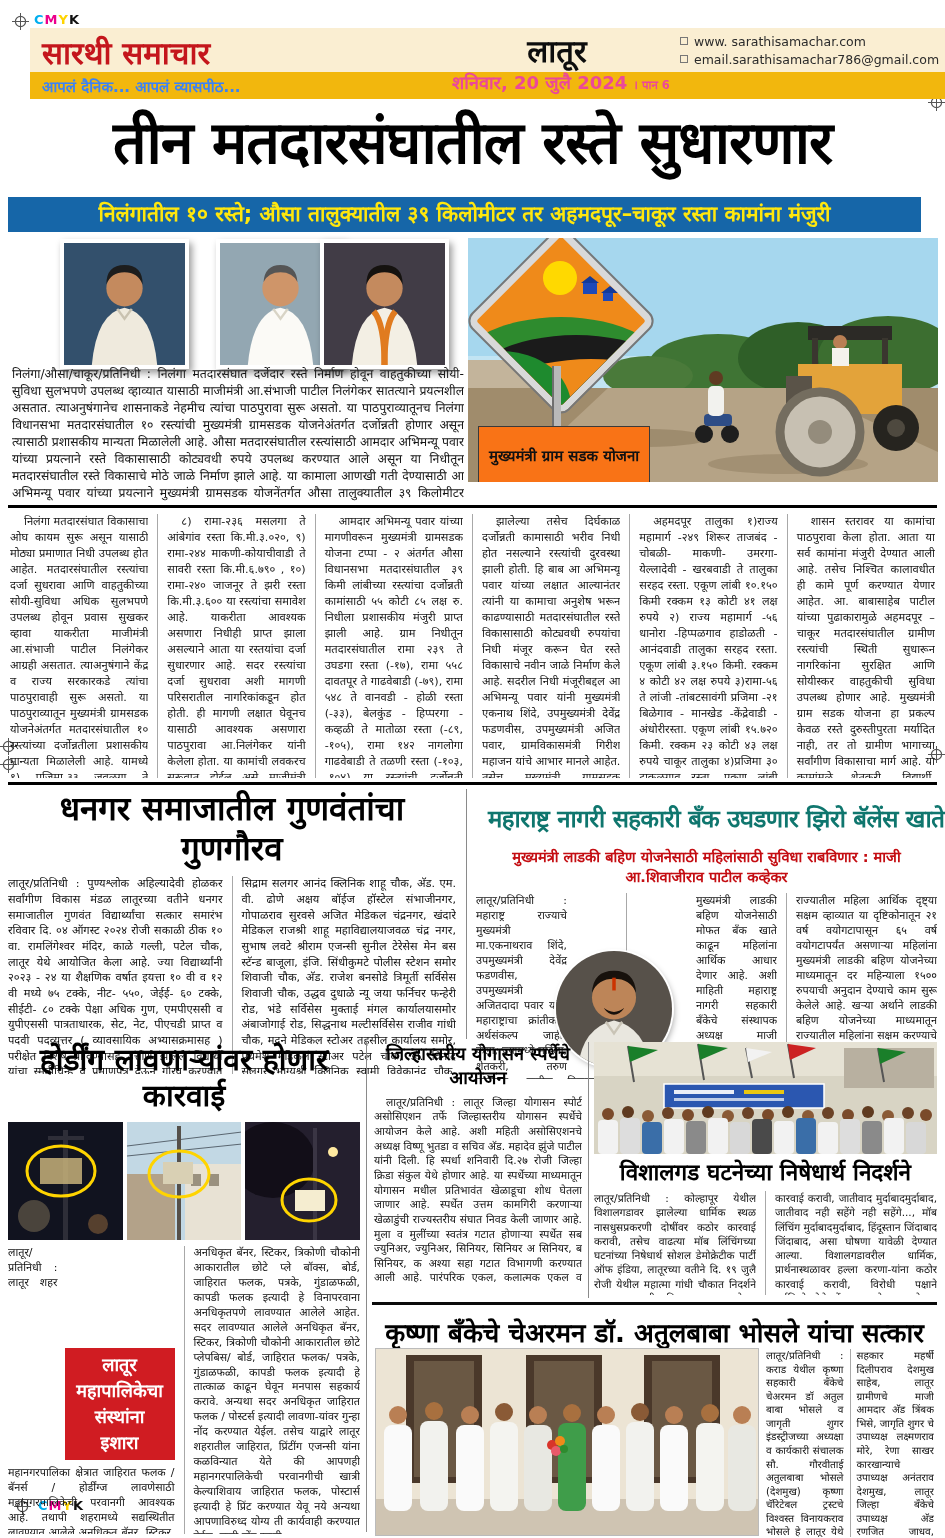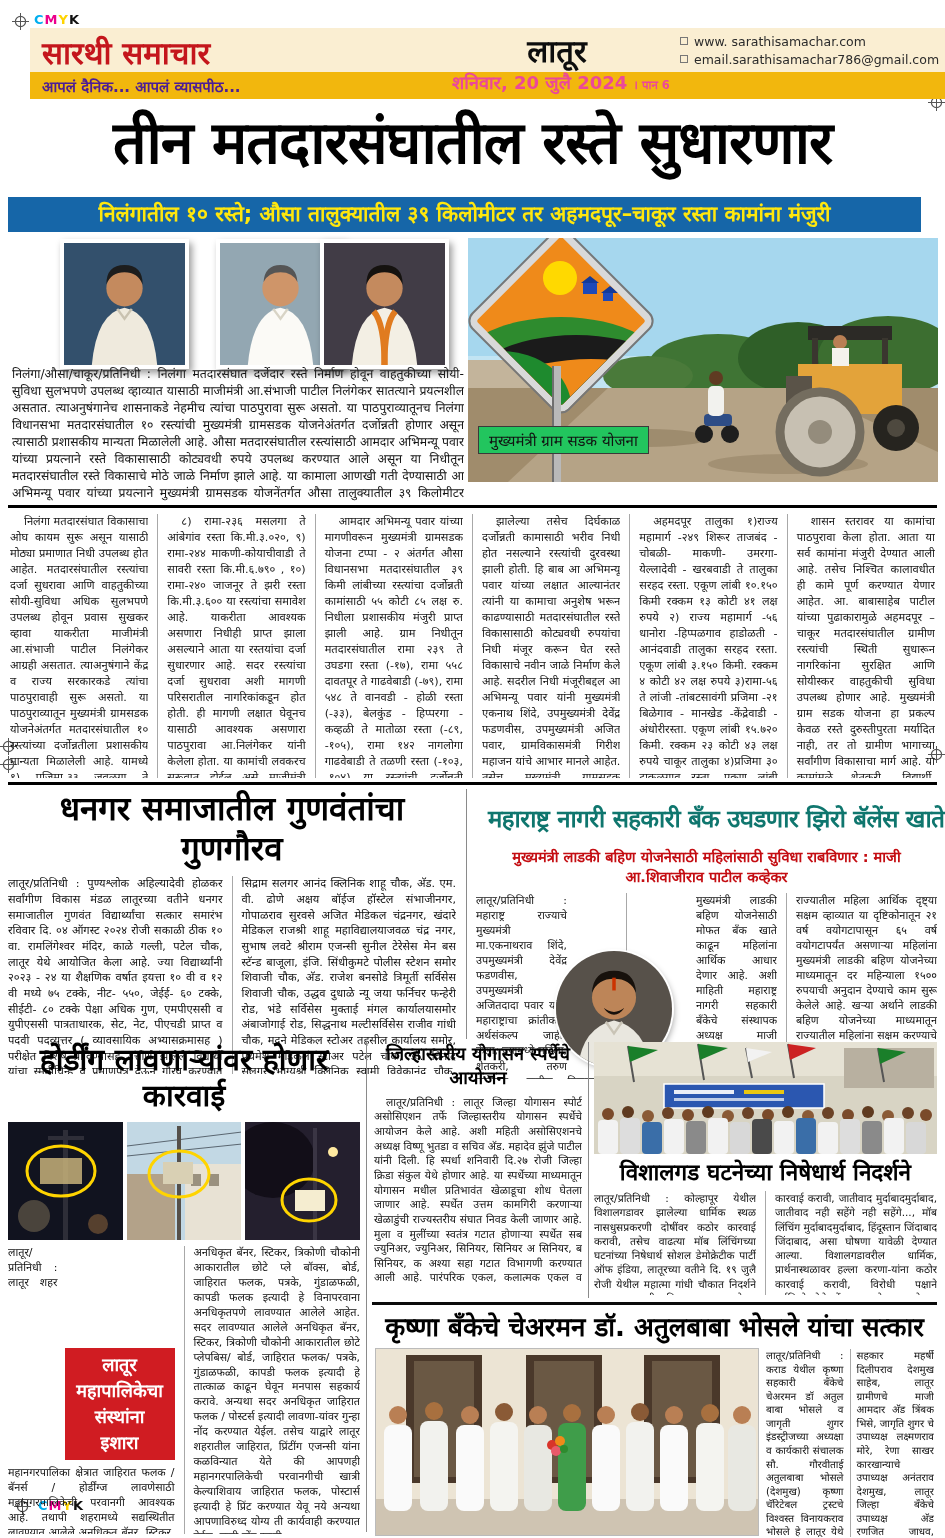--- a/index.html
+++ b/index.html
@@ -10,21 +10,21 @@
   .reg svg{display:block;}
   .cmyk{position:absolute;font:bold 13px "DejaVu Sans",sans-serif;letter-spacing:1px;}
   .cmyk .c{color:#00aeef}.cmyk .m{color:#ec008c}.cmyk .y{color:#ffd400}.cmyk .k{color:#111}
   
   .mast-cream{position:absolute;left:30px;top:28px;right:0;height:44px;background:#faeed2;}
   .mast-yellow{position:absolute;left:30px;top:72px;right:0;height:27px;background:#f2b70d;}
   .mast-title{position:absolute;left:42px;top:31px;font-size:31px;font-weight:800;color:#c4161c;}
   .edition{position:absolute;left:452px;top:29px;width:210px;text-align:center;font-size:31px;font-weight:800;color:#0d0d0d;}
   .contact{position:absolute;left:680px;top:33px;font-size:12.5px;color:#2b2b2b;line-height:18px;}
   .sq{display:inline-block;width:6px;height:6px;border:1px solid #777;margin-right:6px;vertical-align:1px;}
-  .tagline{position:absolute;left:42px;top:76px;font-size:15px;font-weight:bold;color:#4c1d95;}
+  .tagline{position:absolute;left:42px;top:76px;font-size:15px;font-weight:bold;color:#3b82f6;}
   .dateline{position:absolute;left:452px;top:70px;font-size:18px;font-weight:800;color:#ec4899;}
   .dateline .pg{font-size:11.5px;font-weight:bold;}
   
   .lead-head{position:absolute;left:6px;top:99px;right:6px;text-align:center;
              font-size:59px;font-weight:800;color:#000;line-height:1.5;letter-spacing:-1px;}
   .lead-sub{position:absolute;left:8px;top:197px;right:24px;height:35px;background:#1666a8;
             color:#ffe70d;font-size:21px;font-weight:800;text-align:center;line-height:35px;}
   .pphoto{position:absolute;top:239px;width:121px;height:122px;background:#fff;border:4px solid #fff;
           box-shadow:3px 4px 7px rgba(0,0,0,.4);}
   .pphoto svg{display:block;width:100%;height:100%;}
@@ -35,22 +35,22 @@
   .d-in{position:absolute;left:-30px;top:-30px;width:180px;height:180px;transform:rotate(-45deg);}
   .d-sun{position:absolute;left:72px;top:30px;width:34px;height:34px;border-radius:50%;background:#ffd900;}
   .d-house{position:absolute;width:14px;height:11px;background:#1d49b8;}
   .d-house:before{content:"";position:absolute;left:-2px;top:-7px;border-left:9px solid transparent;
                   border-right:9px solid transparent;border-bottom:7px solid #123a9a;}
   .d-green{position:absolute;left:-20px;top:86px;width:220px;height:120px;border-radius:50%;background:#2e8b2e;}
   .d-black{position:absolute;left:-10px;top:104px;width:230px;height:120px;border-radius:50%;background:#1b1b1b;}
   .d-orange{position:absolute;left:0px;top:128px;width:240px;height:120px;border-radius:50%;background:#ef8a1a;}
   .d-green2{position:absolute;left:-40px;top:120px;width:140px;height:110px;border-radius:50%;background:#1e8a2e;}
   .sign-pole{position:absolute;left:84px;top:128px;width:7px;height:116px;background:#b9b9b9;border-left:2px solid #6f6f6f;}
-  .road-cap{position:absolute;left:10px;top:188px;background:#22c55e;border:1px solid #3a3a3a;
-            font-size:15px;font-weight:400;color:#111;padding:3px 10px;}
+  .road-cap{position:absolute;left:10px;top:188px;background:#f97316;border:1px solid #3a3a3a;
+            font-size:15px;font-weight:700;color:#111;padding:18px 10px;}
   .intro{position:absolute;left:12px;top:366px;width:452px;height:136px;font-size:12.3px;line-height:1.38;
          text-align:justify;text-align-last:center;color:#151515;overflow:hidden;}
   .rule{position:absolute;left:8px;right:8px;background:#000;}
   .cols{display:flex;}
   .cols .col{flex:1;overflow:hidden;text-align:justify;}
   .cols .col + .col{border-left:1px solid #a8a8a8;margin-left:9px;padding-left:9px;}
   .lead-cols{position:absolute;left:10px;right:10px;top:514px;height:264px;font-size:11.2px;line-height:1.43;color:#171717;}
   .lead-cols .col{text-indent:14px;}
   
   .dhangar{position:absolute;left:8px;top:789px;width:448px;height:250px;}
@@ -78,21 +78,21 @@
   .notice{float:right;width:110px;height:112px;margin:102px 0 6px 7px;background:#d01c22;color:#fff;
           font-size:18px;font-weight:800;text-align:center;line-height:1.45;white-space:pre-line;
           display:flex;align-items:center;justify-content:center;padding:4px;box-sizing:border-box;}
   .yoga{position:absolute;left:374px;top:1042px;width:208px;height:258px;}
   .yoga h3{margin:0;text-align:center;font-size:18px;font-weight:800;line-height:1.35;color:#000;}
   .yoga .body{margin-top:5px;height:190px;overflow:hidden;text-align:justify;font-size:10.7px;line-height:1.37;text-indent:12px;}
   .vish{position:absolute;left:594px;top:1042px;width:343px;height:258px;}
   .vish .photo{width:343px;height:112px;overflow:hidden;}
   .vish h3{margin:2px 0 0 0;text-align:center;font-size:22.5px;font-weight:800;color:#000;}
   .vish .cols{margin-top:4px;height:104px;font-size:10.5px;line-height:1.36;}
-  .krishna{position:absolute;left:372px;top:1302px;width:565px;height:236px;border-top:3px solid #0a0a0a;padding-top:3px;box-sizing:border-box;}
+  .krishna{position:absolute;left:372px;top:1302px;width:565px;height:236px;border-top:3px solid #0a0a0a;padding-top:9px;box-sizing:border-box;}
   .krishna h3{margin:0;text-align:center;font-size:26px;font-weight:800;color:#000;}
   .krishna .photo{position:absolute;left:4px;top:44px;width:382px;height:186px;overflow:hidden;box-shadow:0 0 0 1px #bbb;}
   .krishna .cols{position:absolute;left:394px;top:44px;width:168px;height:188px;font-size:10.2px;line-height:1.33;}
   .krishna .cols .col + .col{margin-left:6px;padding-left:6px;}
 </style>
 </head>
 <body>
 
 <div class="page">
 

